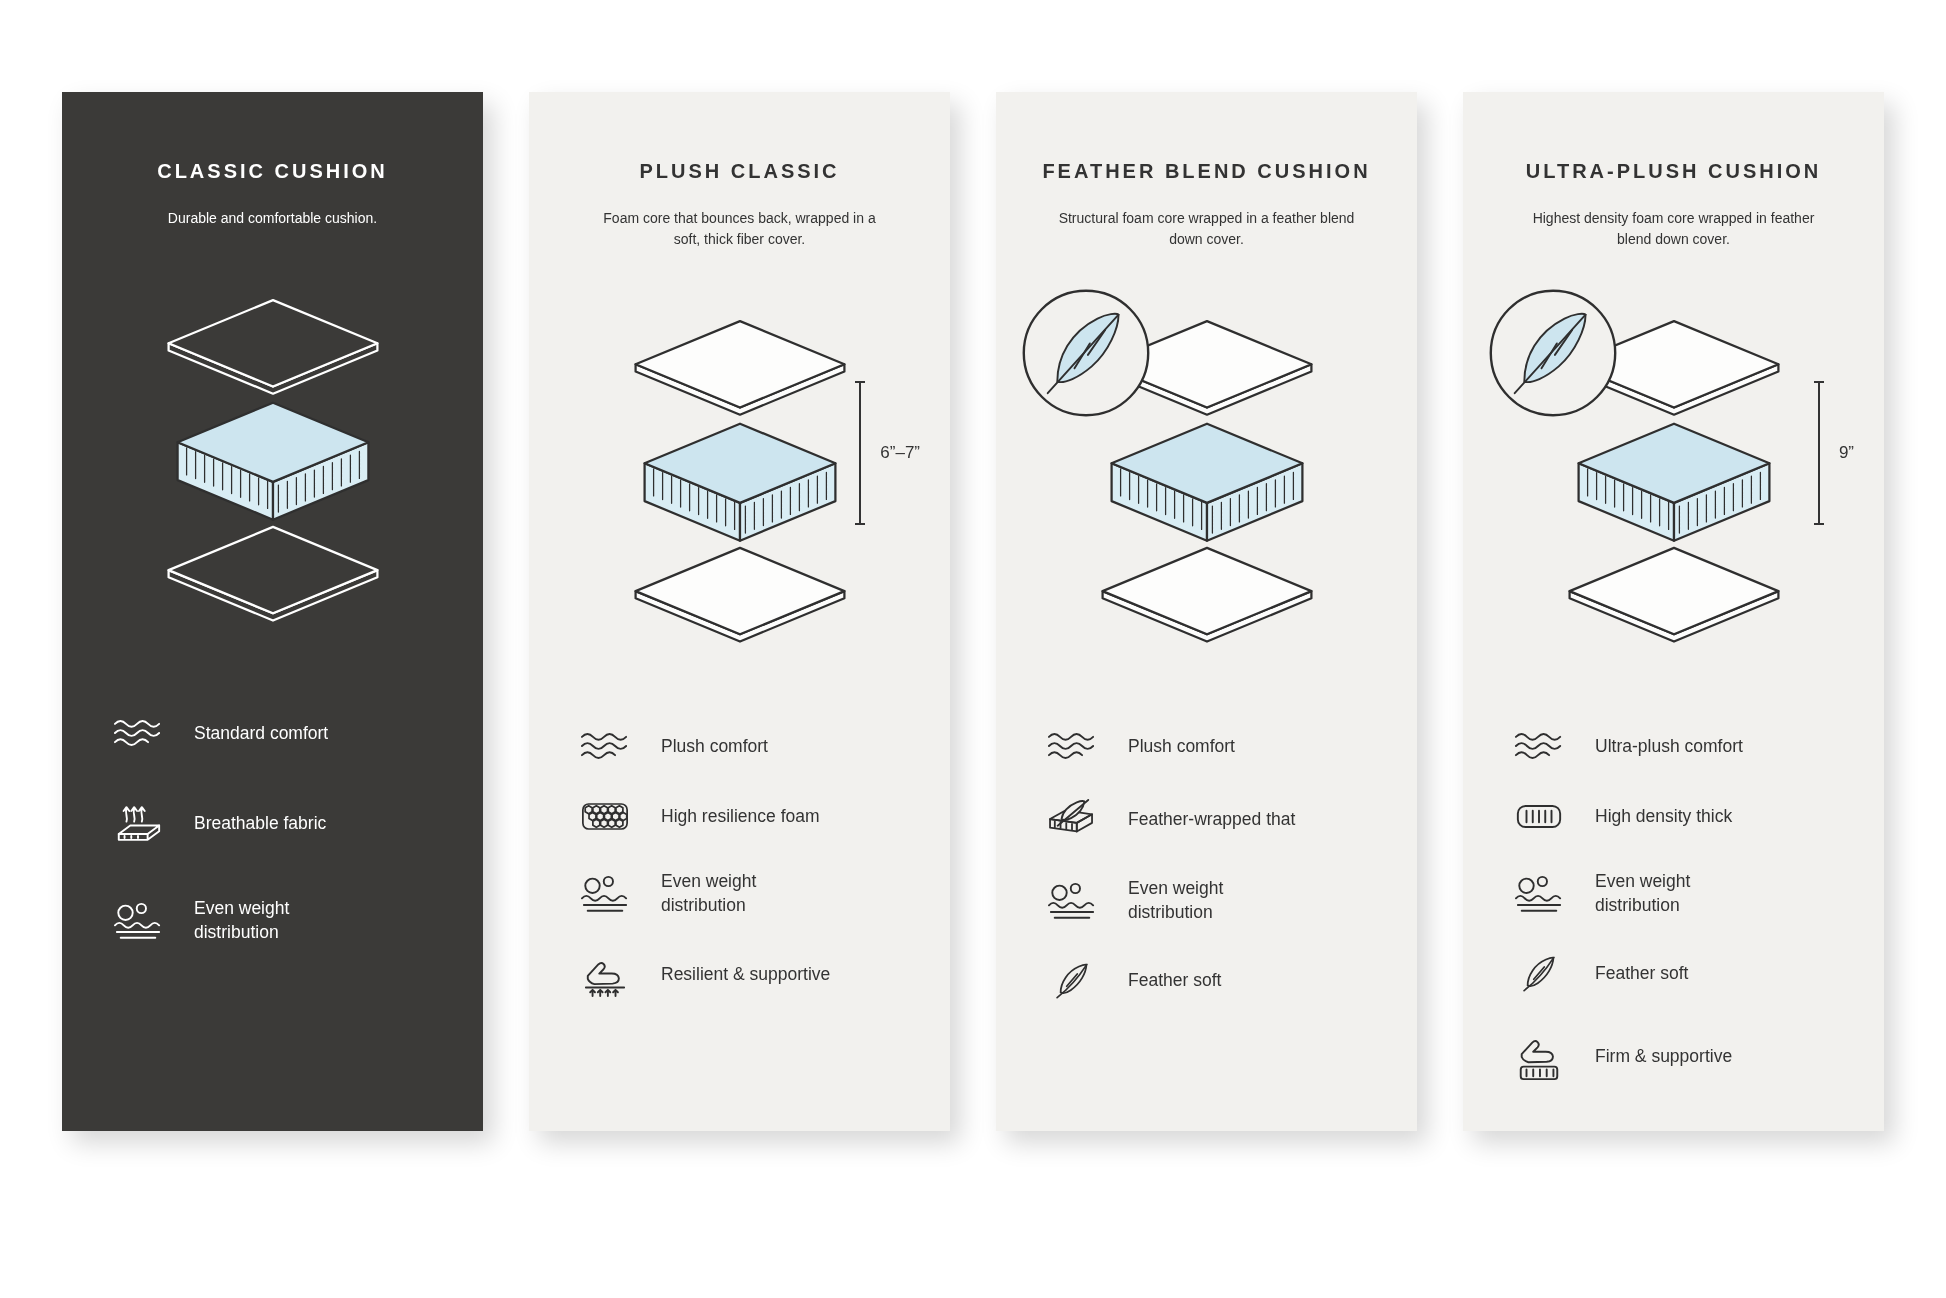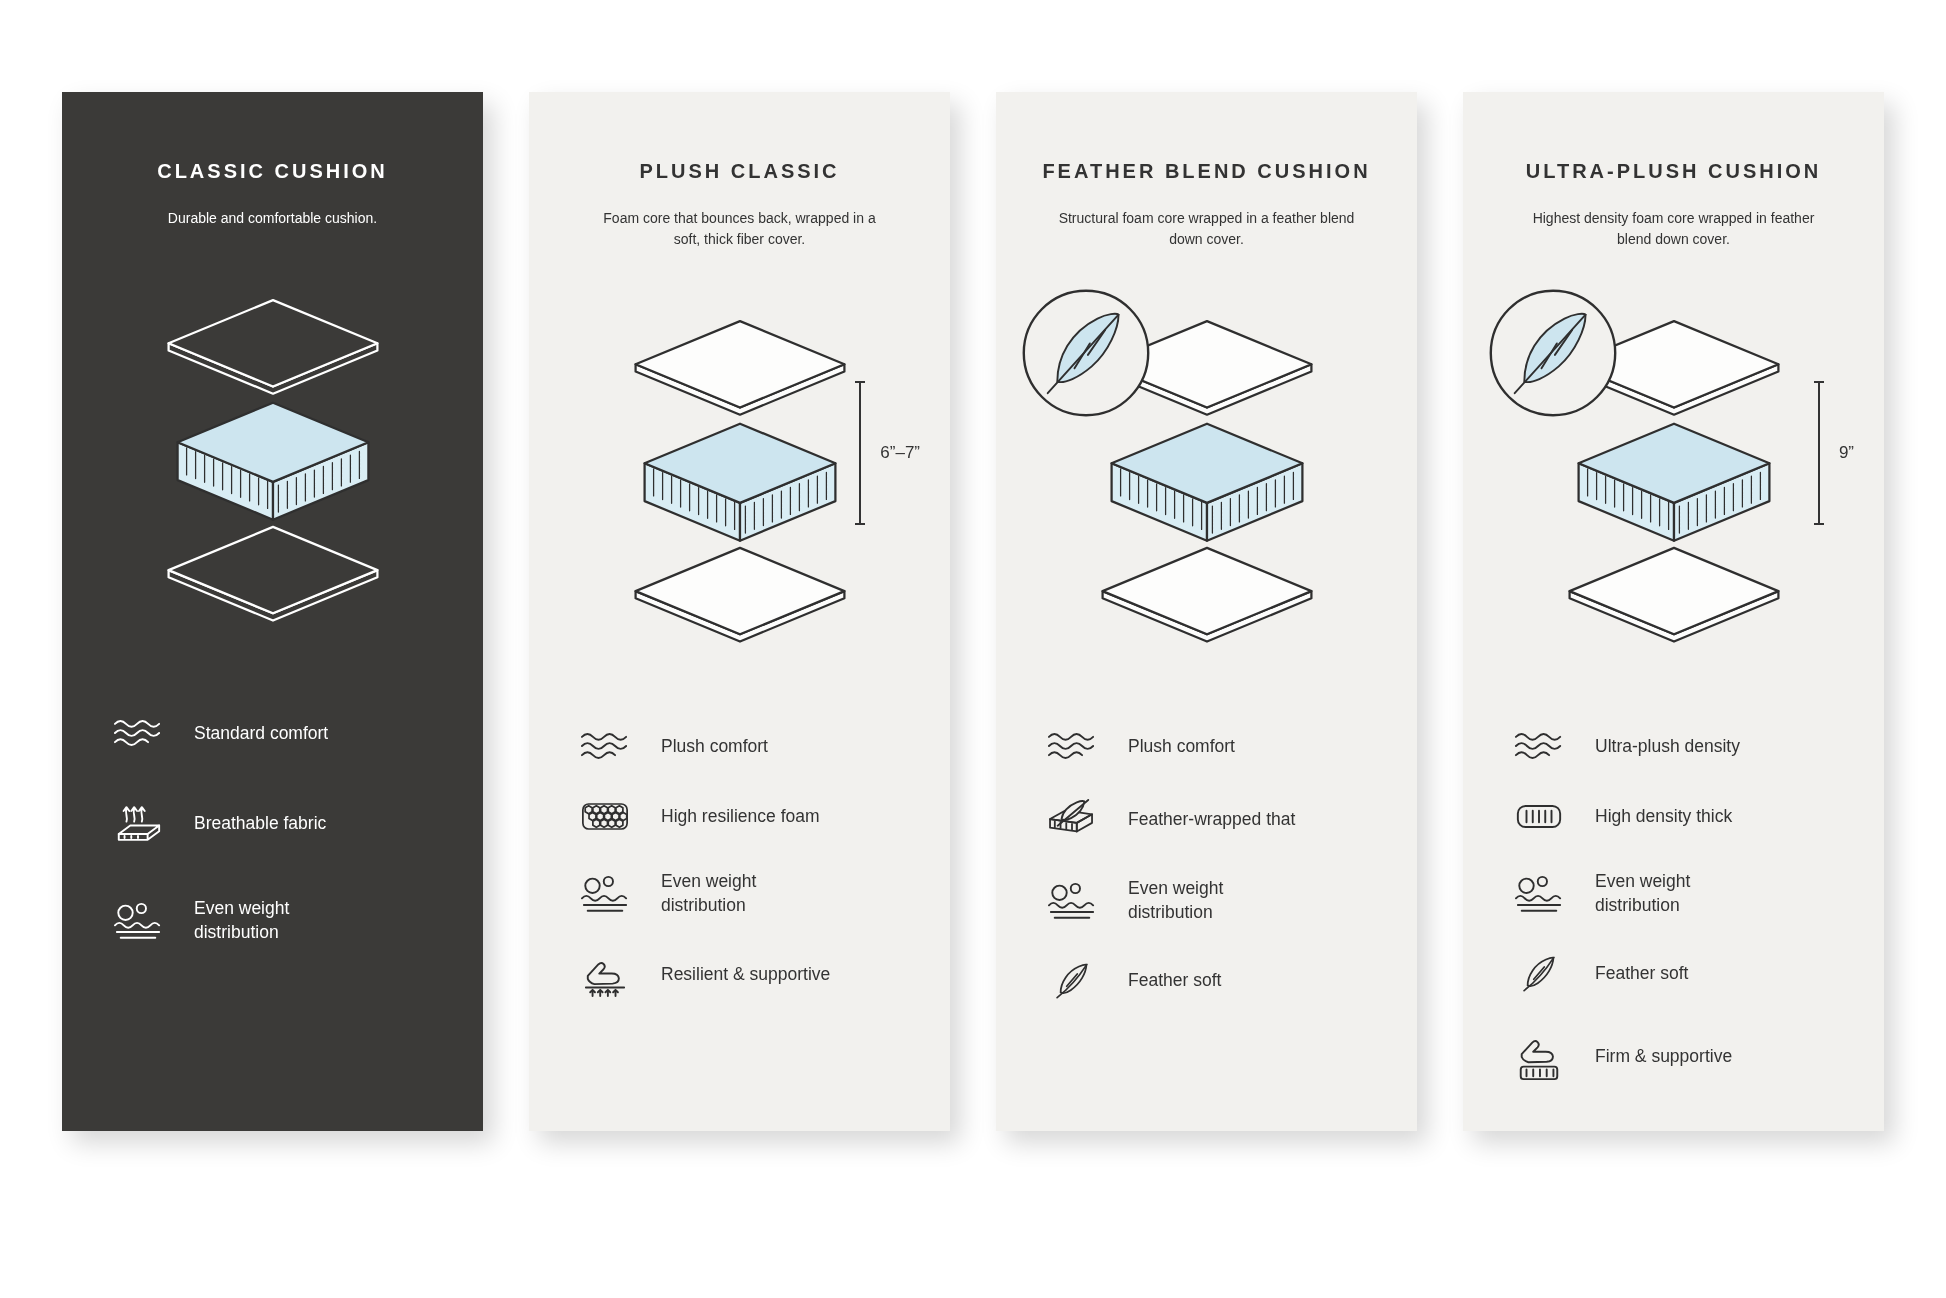--- a/index.html
+++ b/index.html
@@ -357,21 +357,21 @@
         <span>9”</span>
       </div>
     </div>
     <ul class="features">
       <li class="feature">
         <span class="f-icon">
             <svg width="50" height="33" viewBox="0 0 52 34">
               <use href="#ic-waves"></use>
             </svg>
           </span>
-        <span class="f-label">Ultra-plush density</span>
+        <span class="f-label">Ultra-plush comfort</span>
       </li>
       <li class="feature">
         <span class="f-icon">
             <svg width="50" height="35" viewBox="0 0 52 36">
               <use href="#ic-hd-foam"></use>
             </svg>
           </span>
         <span class="f-label">High density thick</span>
       </li>
       <li class="feature">

